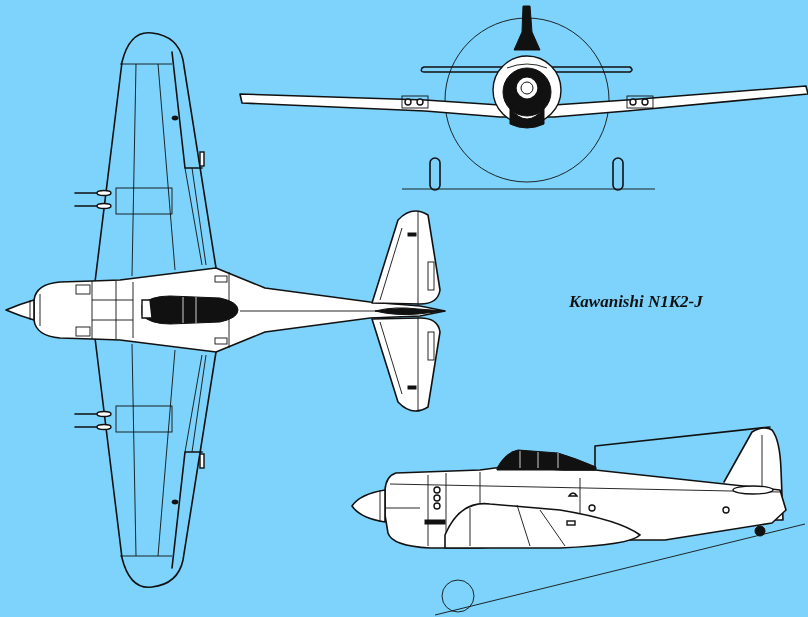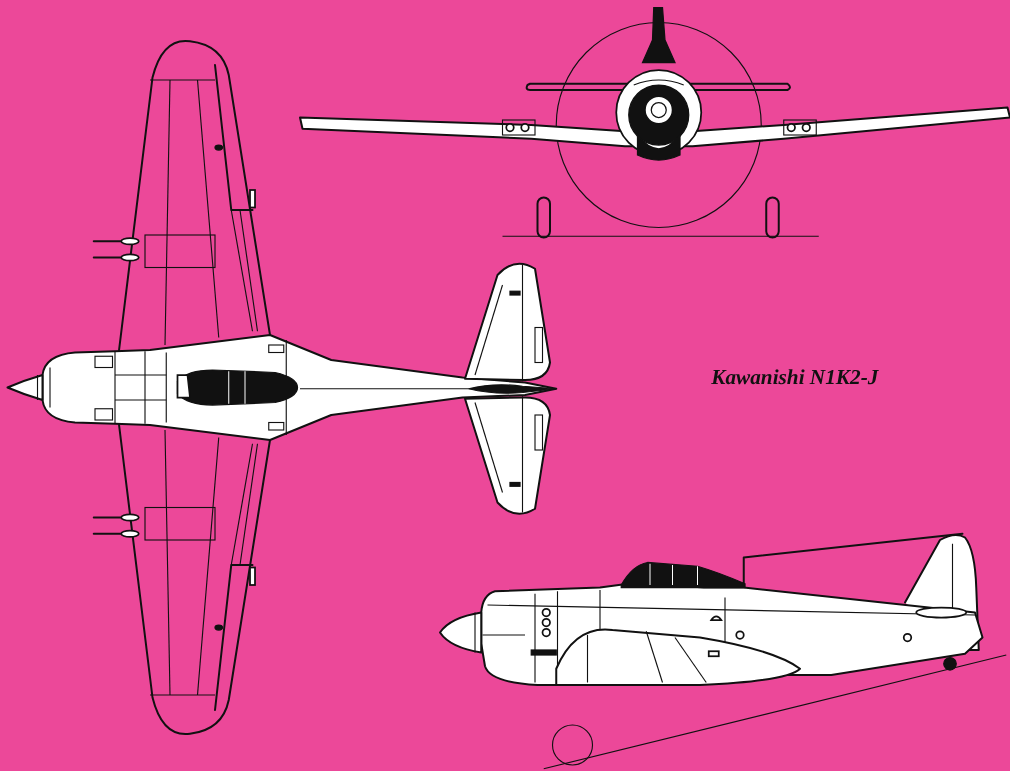--- a/index.html
+++ b/index.html
@@ -1,16 +1,16 @@
 <!DOCTYPE html>
 <html><head>
 <meta charset="utf-8">
 <style>
   html, body { margin: 0; padding: 0; background: #ffffff; }
-  #canvas { position: relative; width: 808px; height: 617px; overflow: hidden; background: #ec4899; }
+  #canvas { position: relative; width: 808px; height: 617px; overflow: hidden; background: #7dd3fc; }
   svg { position: absolute; left: 0; top: 0; }
   .ln { fill: none; stroke: #111; stroke-width: 1.6; stroke-linejoin: round; stroke-linecap: round; }
   .thin { fill: none; stroke: #111; stroke-width: 0.9; }
   .blk { fill: #111; stroke: #111; stroke-width: 1; }
   .wht { fill: #fff; stroke: #111; stroke-width: 1.4; }
   #caption {
     position: absolute; left: 569px; top: 292px;
     font-family: "Liberation Serif", serif; font-style: italic; font-weight: bold;
     font-size: 17px; color: #111; white-space: nowrap;
   }

